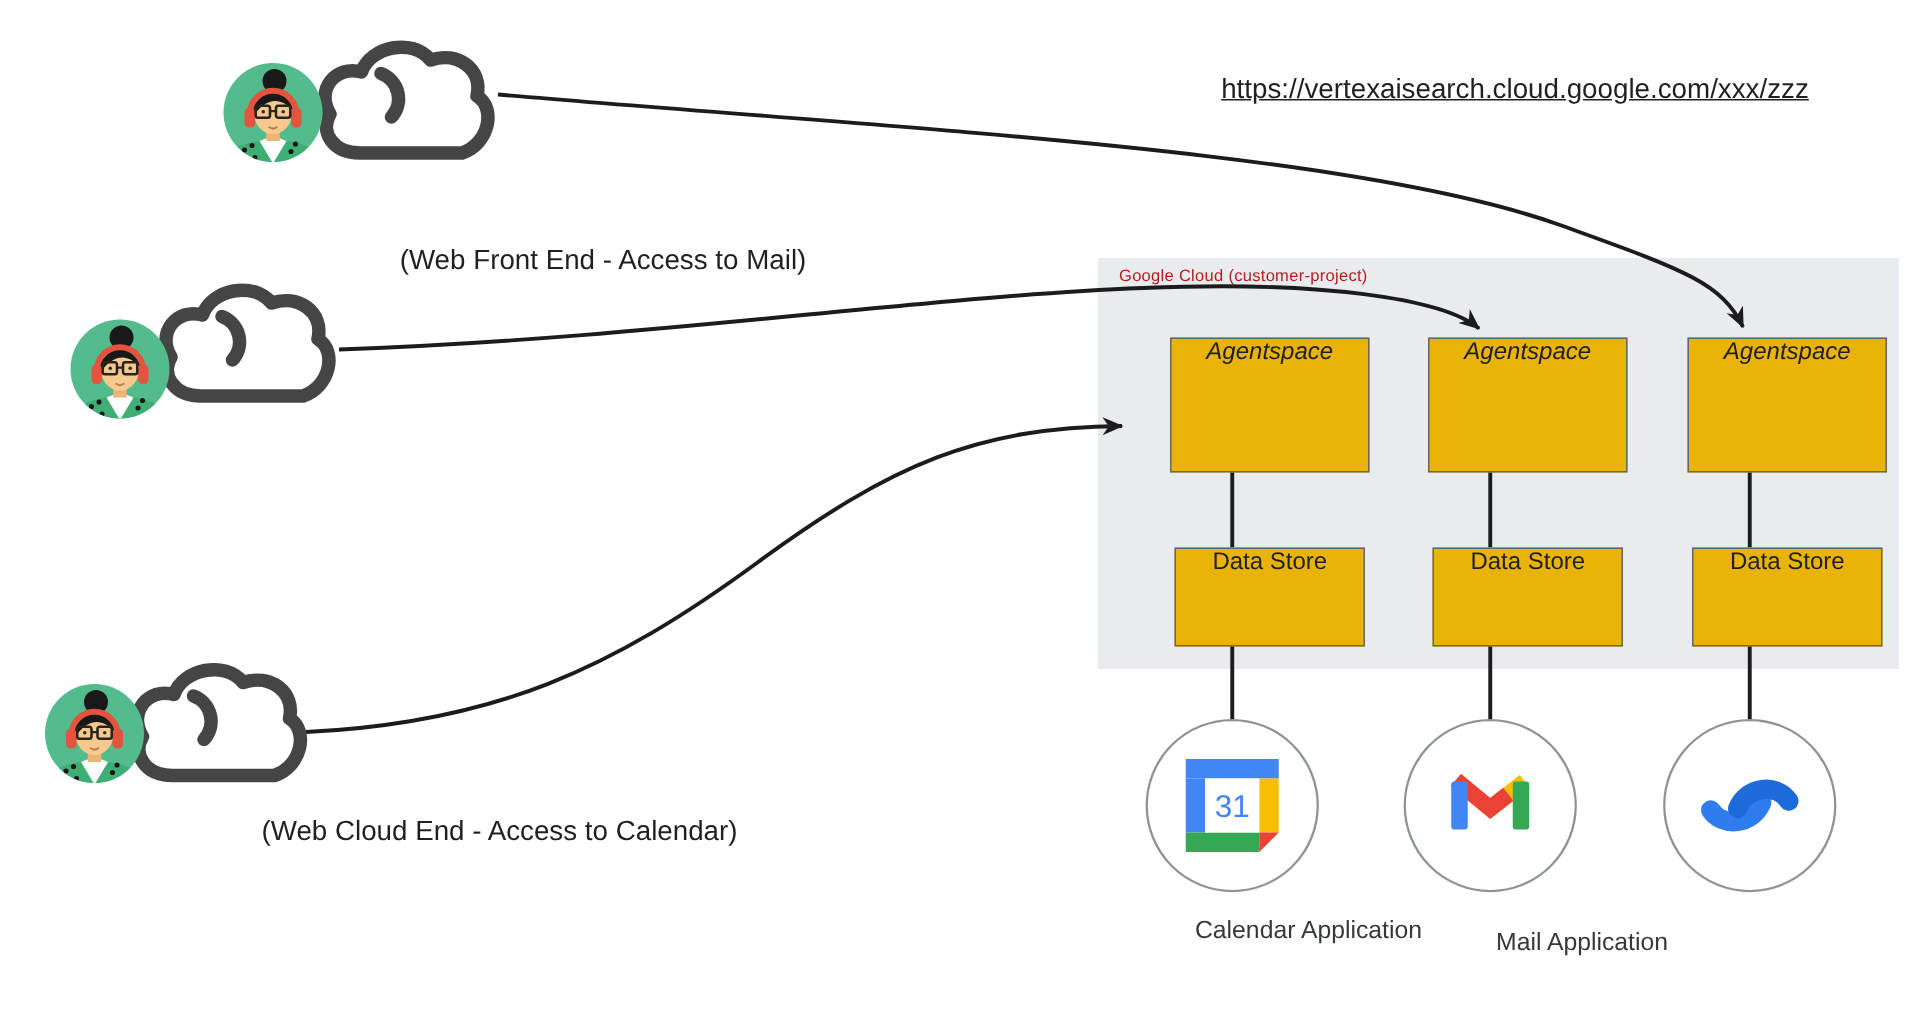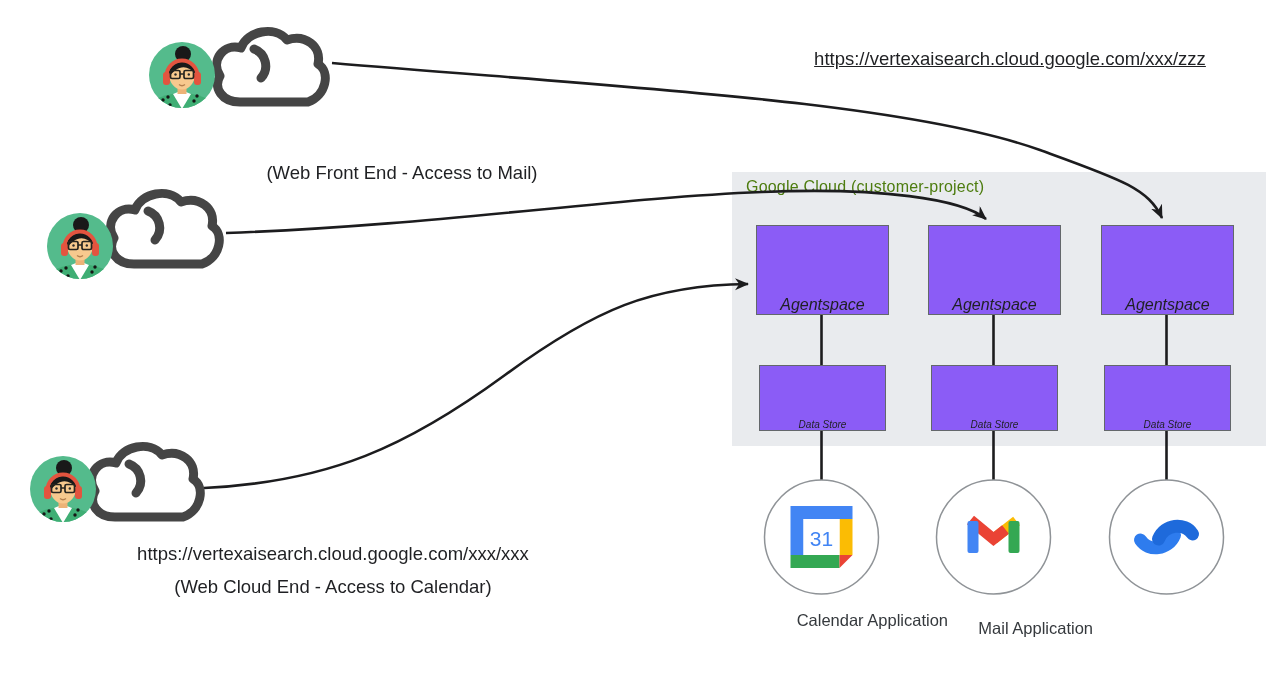--- a/index.html
+++ b/index.html
@@ -5,30 +5,30 @@
   html,body{margin:0;padding:0;background:#fff;}
   .canvas{
     position:relative;width:1282px;height:678px;overflow:hidden;background:#ffffff;
     font-family:"Liberation Sans","DejaVu Sans",sans-serif;
   }
   .gcp-box{
     position:absolute;left:732px;top:172px;width:534px;height:274px;
     background:#e9ebee;z-index:0;
   }
   .gcp-label{
-    position:absolute;left:14px;top:6px;font-size:16px;letter-spacing:.2px;color:#4d7c0f;
+    position:absolute;left:14px;top:6px;font-size:11px;letter-spacing:.2px;color:#b91c1c;
     white-space:nowrap;
   }
   .diagram-svg{position:absolute;left:0;top:0;z-index:1;}
   .node{
-    position:absolute;background:#8b5cf6;border:1px solid #63676b;z-index:2;
-    display:flex;align-items:flex-end;justify-content:center;color:#1f2023;
+    position:absolute;background:#eab308;border:1px solid #63676b;z-index:2;
+    display:flex;align-items:flex-start;justify-content:center;color:#1f2023;margin-left:24px;
   }
   .engine{font-style:italic;font-size:16px;}
-  .datastore{font-size:10px;font-style:italic;}
+  .datastore{font-size:16px;}
   .app-label{
     position:absolute;width:160px;text-align:right;font-size:16.5px;line-height:23px;
     color:#35393d;z-index:2;margin-left:47px;
   }
   .urlblock{
     position:absolute;width:500px;text-align:center;font-size:18.5px;line-height:33px;
     color:#1f2023;z-index:2;white-space:nowrap;
   }
 </style>
 </head>
@@ -168,26 +168,25 @@
     <span>Data Store</span>
   </div>
   <div class="node datastore" style="left:931px;top:365px;width:125px;height:64px;">
     <span>Data Store</span>
   </div>
   <div class="node datastore" style="left:1104px;top:365px;width:125px;height:64px;">
     <span>Data Store</span>
   </div>
 
   <div class="app-label" style="left:741px;top:609px;">Calendar Application</div>
-  <div class="app-label" style="left:886px;top:617px;">Mail Application</div>
+  <div class="app-label" style="left:905px;top:617px;">Mail Application</div>
 
   <div class="urlblock" style="left:760px;top:42px;text-decoration:underline;">
     <div>https://vertexaisearch.cloud.google.com/xxx/zzz</div>
   </div>
   <div class="urlblock" style="left:152px;top:156px;">
     <div>(Web Front End - Access to Mail)</div>
   </div>
   <div class="urlblock" style="left:83px;top:537px;">
-    <div>https://vertexaisearch.cloud.google.com/xxx/xxx</div>
     <div>(Web Cloud End - Access to Calendar)</div>
   </div>
 
 </div>
 
 </body></html>

